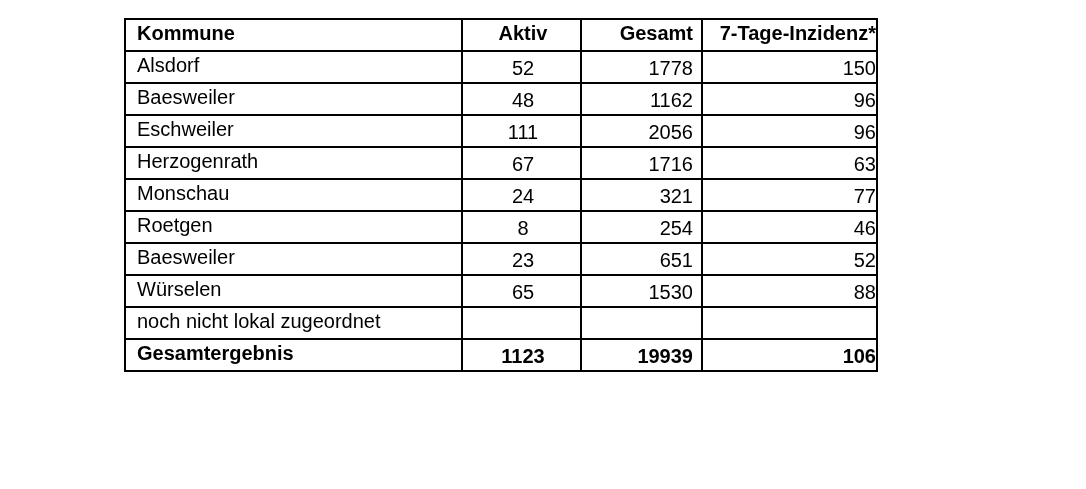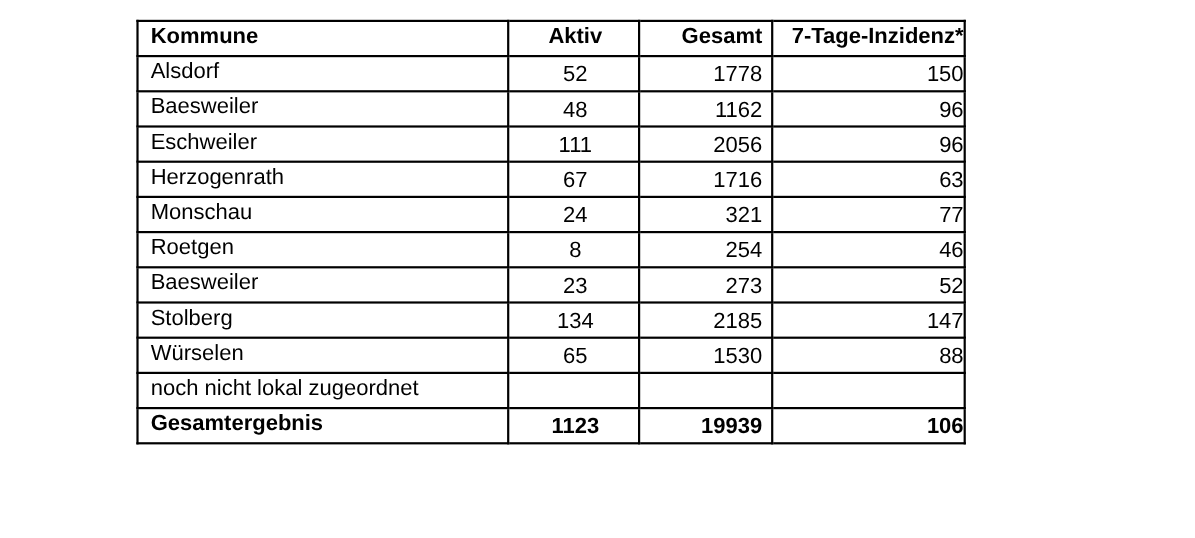--- a/index.html
+++ b/index.html
@@ -62,28 +62,22 @@
       </tr>
       <tr class="data">
         <td class="c0">Roetgen</td>
         <td class="c1 num">8</td>
         <td class="c2 num">254</td>
         <td class="c3 num">46</td>
       </tr>
       <tr class="data">
         <td class="c0">Baesweiler</td>
         <td class="c1 num">23</td>
-        <td class="c2 num">273</td>
+        <td class="c2 num">651</td>
         <td class="c3 num">52</td>
-      </tr>
-      <tr class="data">
-        <td class="c0">Stolberg</td>
-        <td class="c1 num">134</td>
-        <td class="c2 num">2185</td>
-        <td class="c3 num">147</td>
       </tr>
       <tr class="data">
         <td class="c0">Würselen</td>
         <td class="c1 num">65</td>
         <td class="c2 num">1530</td>
         <td class="c3 num">88</td>
       </tr>
       <tr class="data">
         <td class="c0">noch nicht lokal zugeordnet</td>
         <td class="c1 num"></td>

